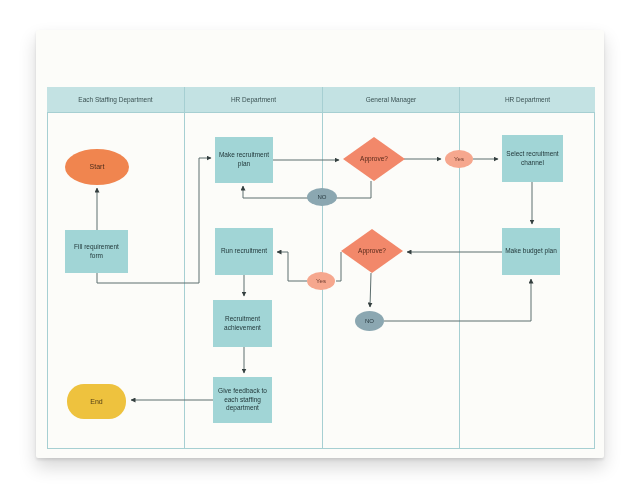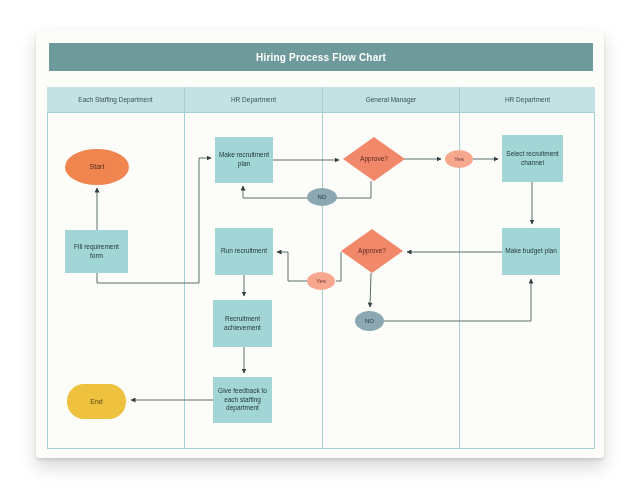--- a/index.html
+++ b/index.html
@@ -28,21 +28,20 @@
   .lbl{font-size:6px;}
   .lbl-yes{background:#f6a78e;color:#68382a;}
   .lbl-no{background:#8ba7b1;color:#26383f;}
 </style>
 </head>
 <body>
 
 <div class="stage">
   <div class="card"></div>
 
-  <div class="title-bar">Hiring Process Flow Chart</div>
 
   <div class="lane-header first" style="left:47px;width:137px;">Each Staffing Department</div>
   <div class="lane-header" style="left:184px;width:138px;">HR Department</div>
   <div class="lane-header" style="left:322px;width:137px;">General Manager</div>
   <div class="lane-header" style="left:459px;width:136px;">HR Department</div>
 
   <div class="lanes-body"></div>
   <div class="divider" style="left:184px;"></div>
   <div class="divider" style="left:322px;"></div>
   <div class="divider" style="left:459px;"></div>

